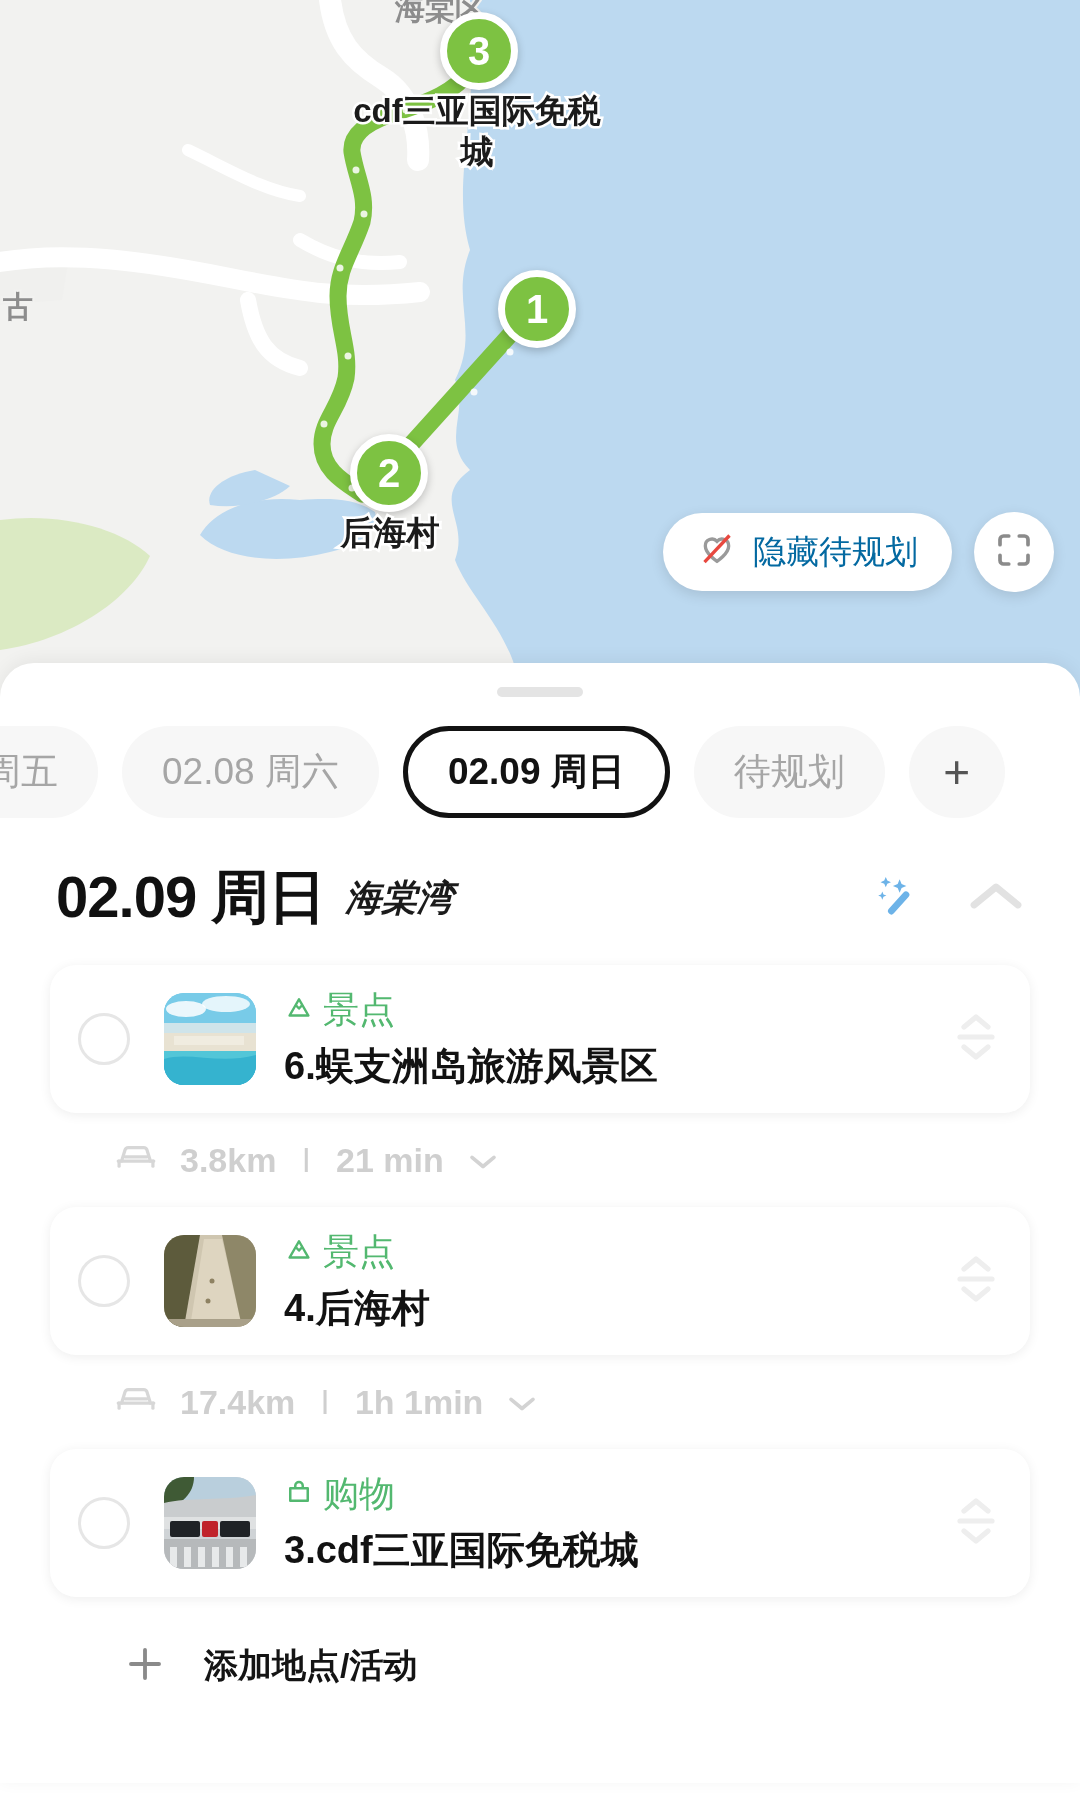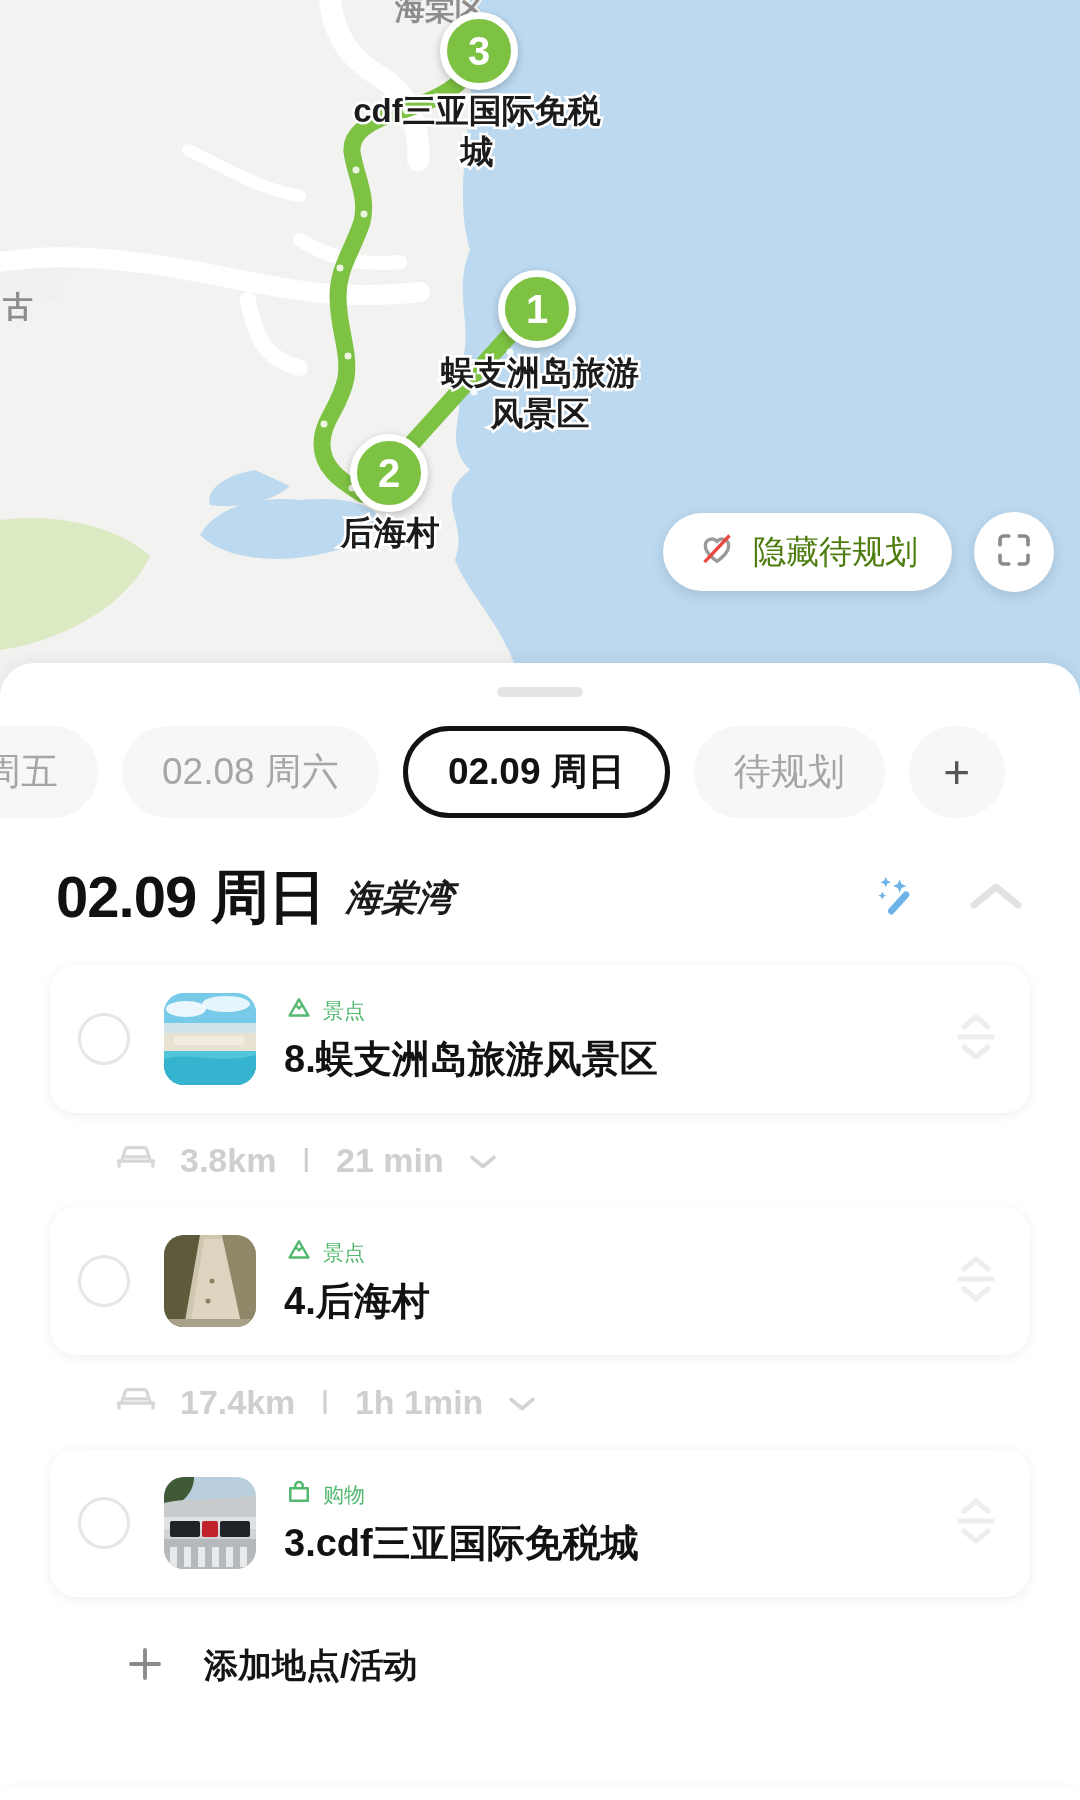--- a/index.html
+++ b/index.html
@@ -40,21 +40,21 @@
     display: flex; align-items: center; justify-content: center;
     color: #fff; font-size: 40px; font-weight: bold;
   }
 
   
   .map-btns { position: absolute; right: 26px; bottom: 108px; display: flex; align-items: center; gap: 22px; }
   .pill-btn {
     height: 78px; border-radius: 39px; background: #fff;
     display: flex; align-items: center; gap: 16px;
     padding: 0 34px; box-shadow: 0 4px 14px rgba(0,0,0,.12);
-    font-size: 33px; color: #4d7c0f;
+    font-size: 33px; color: #0369a1;
   }
   .round-btn {
     width: 80px; height: 80px; border-radius: 50%; background: #fff;
     display: flex; align-items: center; justify-content: center;
     box-shadow: 0 4px 14px rgba(0,0,0,.12);
   }
 
   
   .sheet {
     position: absolute; left: 0; bottom: 17px; width: 1080px; height: 1120px;
@@ -89,21 +89,21 @@
     position: relative; background: #fff; border-radius: 26px;
     box-shadow: 0 2px 12px rgba(0,0,0,.07);
     height: 148px; display: flex; align-items: center; padding: 0 28px;
   }
   .ck { width: 52px; height: 52px; border-radius: 50%; border: 3px solid #e6e6e6; flex: 0 0 auto; }
   .thumb {
     width: 92px; height: 92px; border-radius: 20px; margin-left: 34px;
     flex: 0 0 auto; overflow: hidden; position: relative;
   }
   .card-body { margin-left: 28px; flex: 1; min-width: 0; }
-  .tag { display: flex; align-items: center; gap: 9px; color: #53b870; font-size: 21px; }
+  .tag { display: flex; align-items: center; gap: 9px; color: #53b870; font-size: 36px; }
   .card-title { font-size: 38px; color: #121212; font-weight: bold; margin-top: 6px; white-space: nowrap; }
   .sorter { flex: 0 0 auto; margin-right: 4px; }
 
   .leg { display: flex; align-items: center; gap: 22px; padding: 26px 0 26px 64px; color: #cfcfcf; font-size: 34px; font-weight: bold; }
   .leg .sep { font-weight: normal; padding: 0 4px; }
 
   .add-row { display: flex; align-items: center; gap: 38px; padding: 46px 0 0 74px; }
   .add-label { font-size: 34px; font-weight: bold; color: #141414; }
 </style>
 </head>
@@ -162,22 +162,20 @@
     <div class="map-label lbl-district" style="left:-12px; top:288px; width:60px;">古</div>
 
     <div class="marker" style="left:440px; top:12px;">
       <span>3</span>
     </div>
     <div class="map-label" style="left:352px; top:90px; width:250px; font-size:33px;">cdf三亚国际免税城</div>
 
     <div class="marker" style="left:498px; top:270px;">
       <span>1</span>
     </div>
-    <div class="map-label" style="left:410px; top:352px; width:260px; font-size:33px;">蜈支洲岛旅游
-风景区</div>
 
     <div class="marker" style="left:350px; top:434px;">
       <span>2</span>
     </div>
     <div class="map-label" style="left:300px; top:512px; width:180px; font-size:33px;">后海村</div>
 
     <div class="map-btns">
       <div class="pill-btn">
         <span>
           <svg width="40" height="40" viewBox="0 0 24 24">
@@ -263,21 +261,21 @@
         <div class="card-body">
           <div class="tag">
             <span>
               <svg width="30" height="30" viewBox="0 0 24 24" fill="none" stroke="#53b870" stroke-width="2" stroke-linejoin="round">
                 <path d="M12 5 L19.5 18 H4.5 Z"></path>
                   <path d="M9.7 10 l2.3 2.4 2.3-2.4"></path>
               </svg>
             </span>
             <span>景点</span>
           </div>
-          <div class="card-title">8.蜈支洲岛旅游风景区</div>
+          <div class="card-title">6.蜈支洲岛旅游风景区</div>
         </div>
         <span class="sorter">
           <svg width="44" height="52" viewBox="0 0 22 26" fill="none" stroke="#eeeeee" stroke-width="2.6" stroke-linecap="round" stroke-linejoin="round">
             <path d="M5 8 L11 3 L17 8"></path>
               <path d="M3 13 H19"></path>
               <path d="M5 18 L11 23 L17 18"></path>
           </svg>
         </span>
       </div>
 

